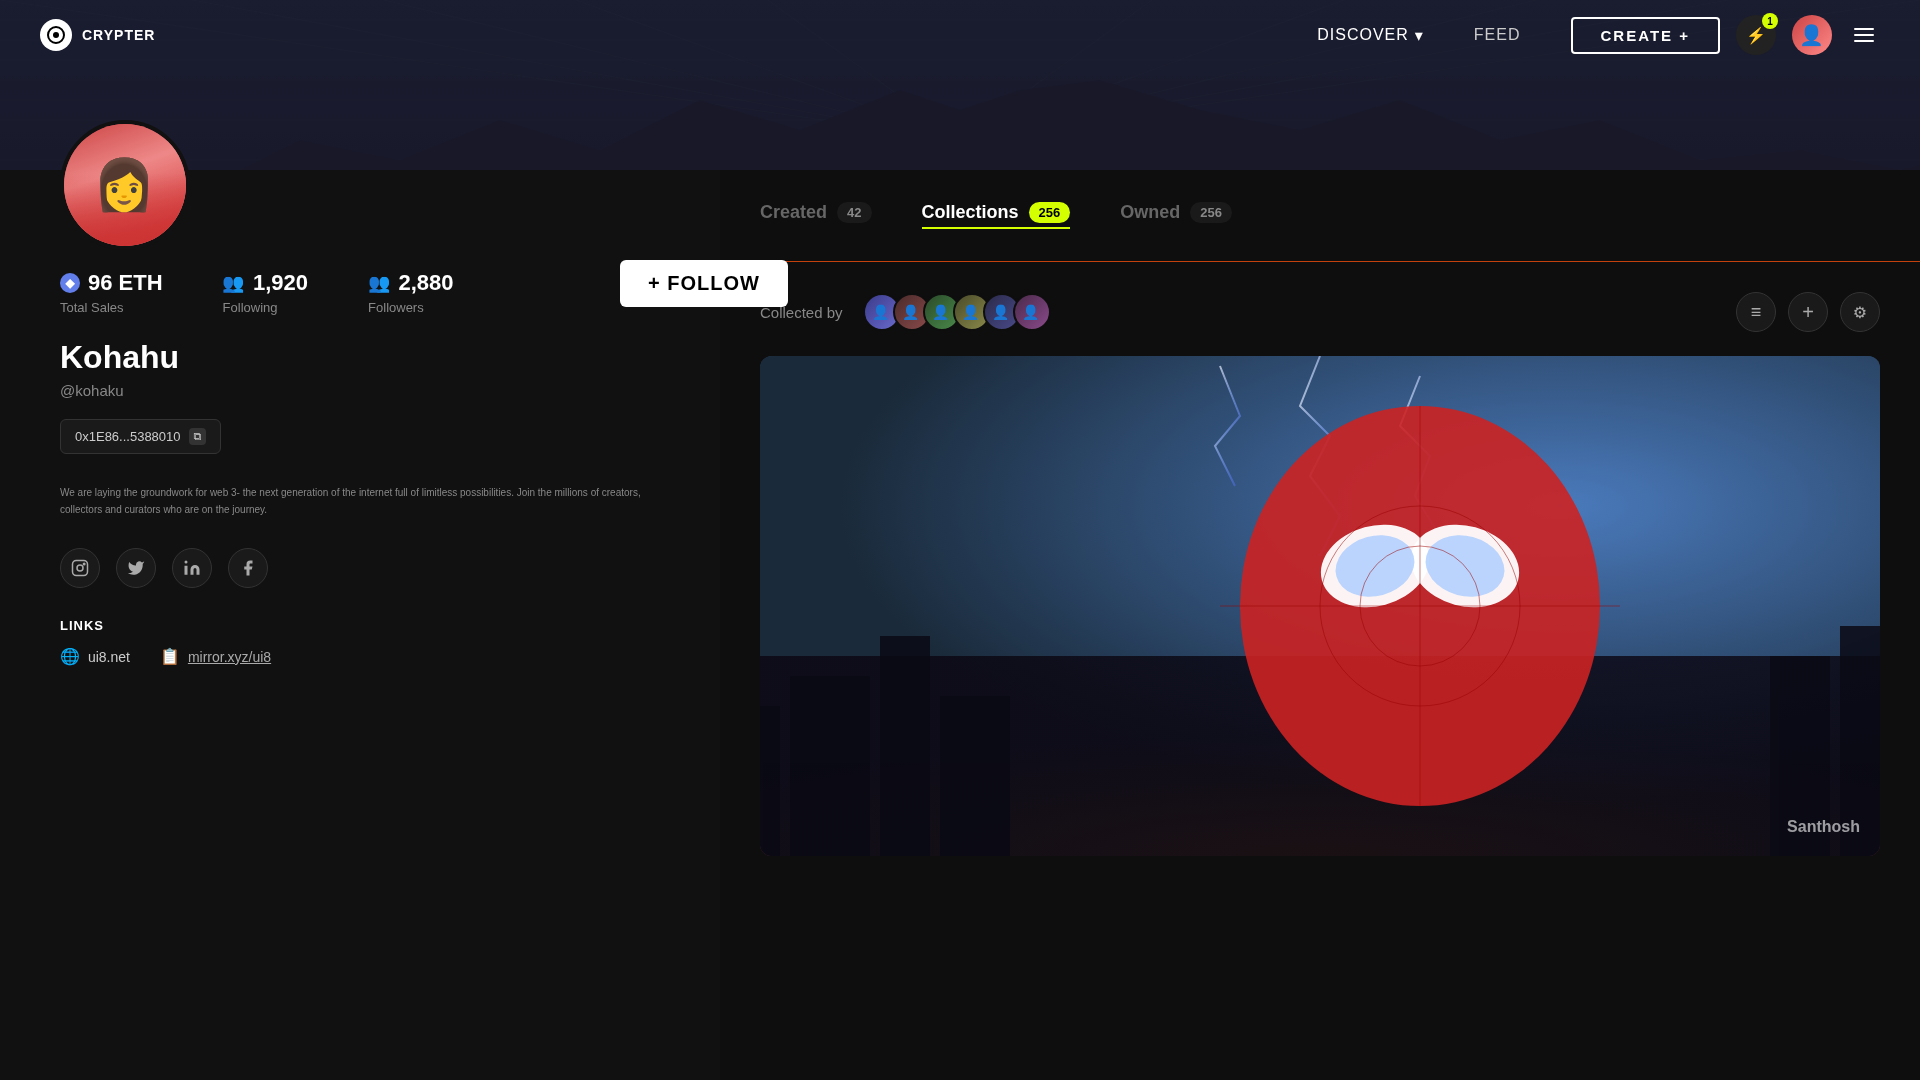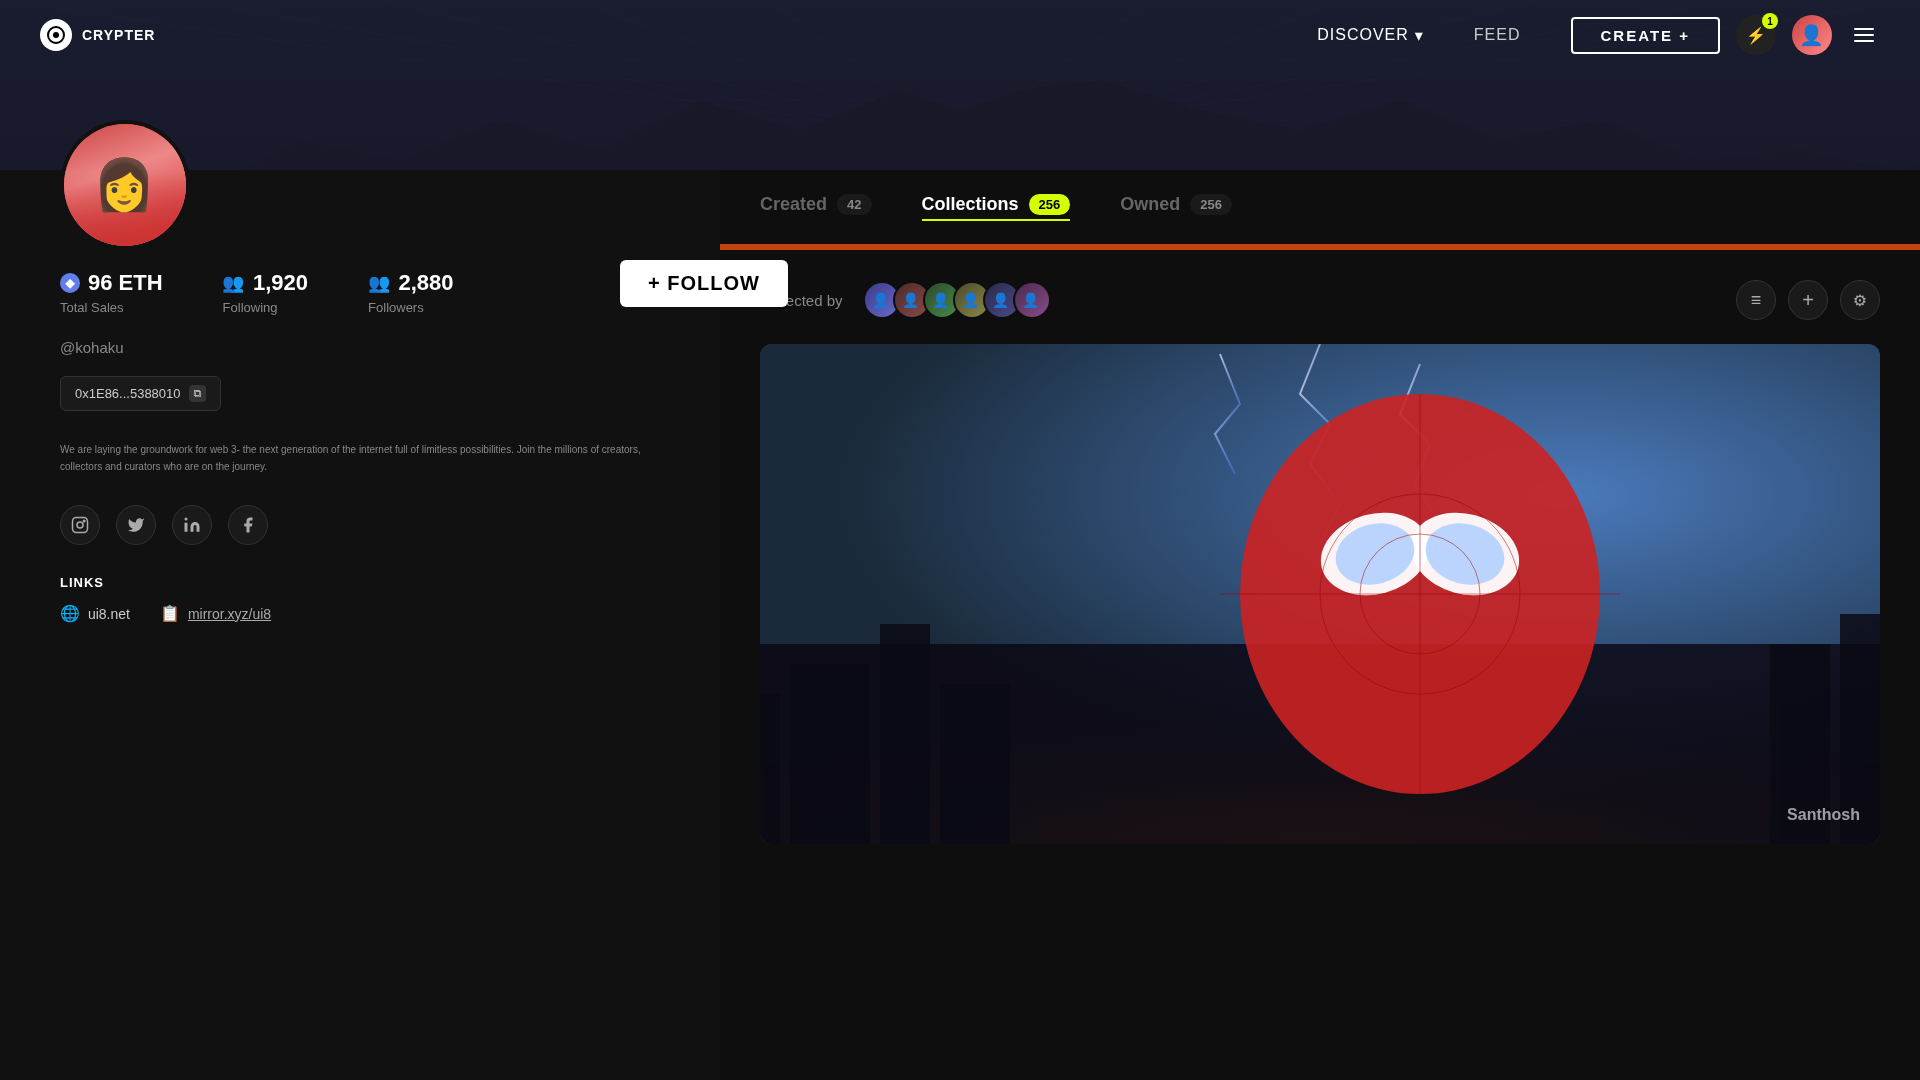--- a/index.html
+++ b/index.html
@@ -293,23 +293,23 @@
       position: absolute;
       top: 170px;
       left: 720px;
       right: 0;
       bottom: 0;
       background: #0e0e0e;
     }
     .tabs-bar {
       display: flex;
       align-items: center;
-      border-bottom: 6px solid #c2410c;
+      border-bottom: 1px solid #c2410c;
       padding: 0 40px;
-      height: 80px;
+      height: 92px;
       gap: 50px;
     }
     .tab-item {
       display: flex;
       align-items: center;
       gap: 10px;
       font-size: 18px;
       font-weight: 600;
       color: #666;
       cursor: pointer;
@@ -535,20 +535,21 @@
     </div>
     <div class="stat-item">
       <div class="stat-value">
         <span class="followers-icon">👥</span>
         <span>2,880</span>
       </div>
       <div class="stat-label">Followers</div>
     </div>
   </div>
 
+  <div class="username">Kohahu</div>
   <div class="handle">@kohaku</div>
 
   <div class="wallet-address">
     <span>0x1E86...5388010</span>
     <span class="copy-icon">⧉</span>
   </div>
 
   <div class="bio-section">
     <div class="bio-text">We are laying the groundwork for web 3- the next generation of the internet full of limitless possibilities. Join the millions of creators, collectors and curators who are on the journey.</div>
   </div>

